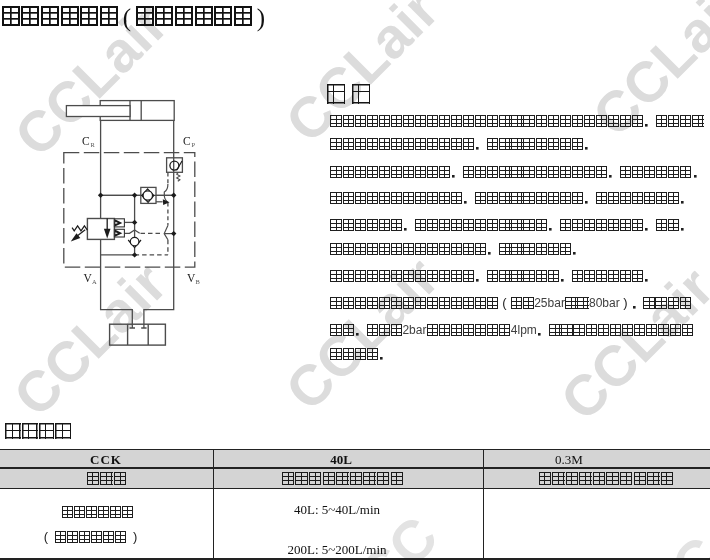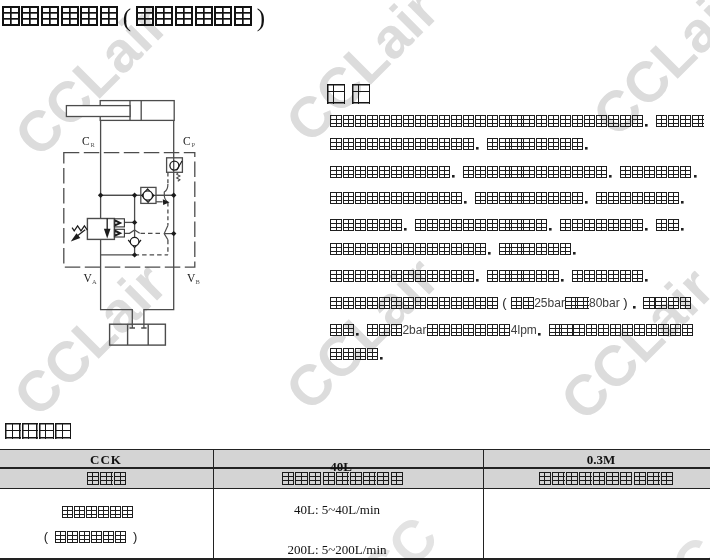--- a/index.html
+++ b/index.html
@@ -170,23 +170,23 @@
 <div style="position:absolute;left:0;top:18px;width:710px;height:22px;background:#d4d4d4;border-top:2.8px solid #222;border-bottom:1.5px solid #222"></div>
 
 <div style="position:absolute;left:0;top:108.5px;width:710px;height:2.2px;background:#222"></div>
 
 <div style="position:absolute;left:213px;top:0;width:1.3px;height:110px;background:#222"></div>
 
 <div style="position:absolute;left:483px;top:0;width:1.3px;height:110px;background:#222"></div>
 
 <div class="ser ctr" style="position:absolute;left:40px;top:3px;width:132px;font-size:13px;font-weight:bold;letter-spacing:1px">CCK</div>
 
-<div class="ser ctr" style="position:absolute;left:275px;top:10px;width:132px;font-size:13px;font-weight:bold">40L</div>
+<div class="ser ctr" style="position:absolute;left:275px;top:3px;width:132px;font-size:13px;font-weight:bold">40L</div>
 
-<div class="ser ctr" style="position:absolute;left:535px;top:3px;width:132px;font-size:13px;font-weight:bold">0.3M</div>
+<div class="ser ctr" style="position:absolute;left:503px;top:3px;width:132px;font-size:13px;font-weight:normal">0.3M</div>
 </div>
 
 <div class="abs" style="left:86.1px;top:472px"><i class="zs"></i><i class="zs"></i><i class="zs"></i></div>
 
 <div class="abs" style="left:281.3px;top:472px"><i class="zs"></i><i class="zs"></i><i class="zs"></i><i class="zs"></i><i class="zs"></i><i class="zs"></i><i class="zs"></i><i class="zs"></i><i class="zs"></i></div>
 
 <div class="abs" style="left:538.0px;top:472px"><i class="zs"></i><i class="zs"></i><i class="zs"></i><i class="zs"></i><i class="zs"></i><i class="zs"></i><i class="zs"></i><i class="zs"></i><i class="zs"></i><i class="zs"></i></div>
 
 <div class="abs" style="left:61.4px;top:506px"><i class="z"></i><i class="z"></i><i class="z"></i><i class="z"></i><i class="z"></i><i class="z"></i></div>
 

